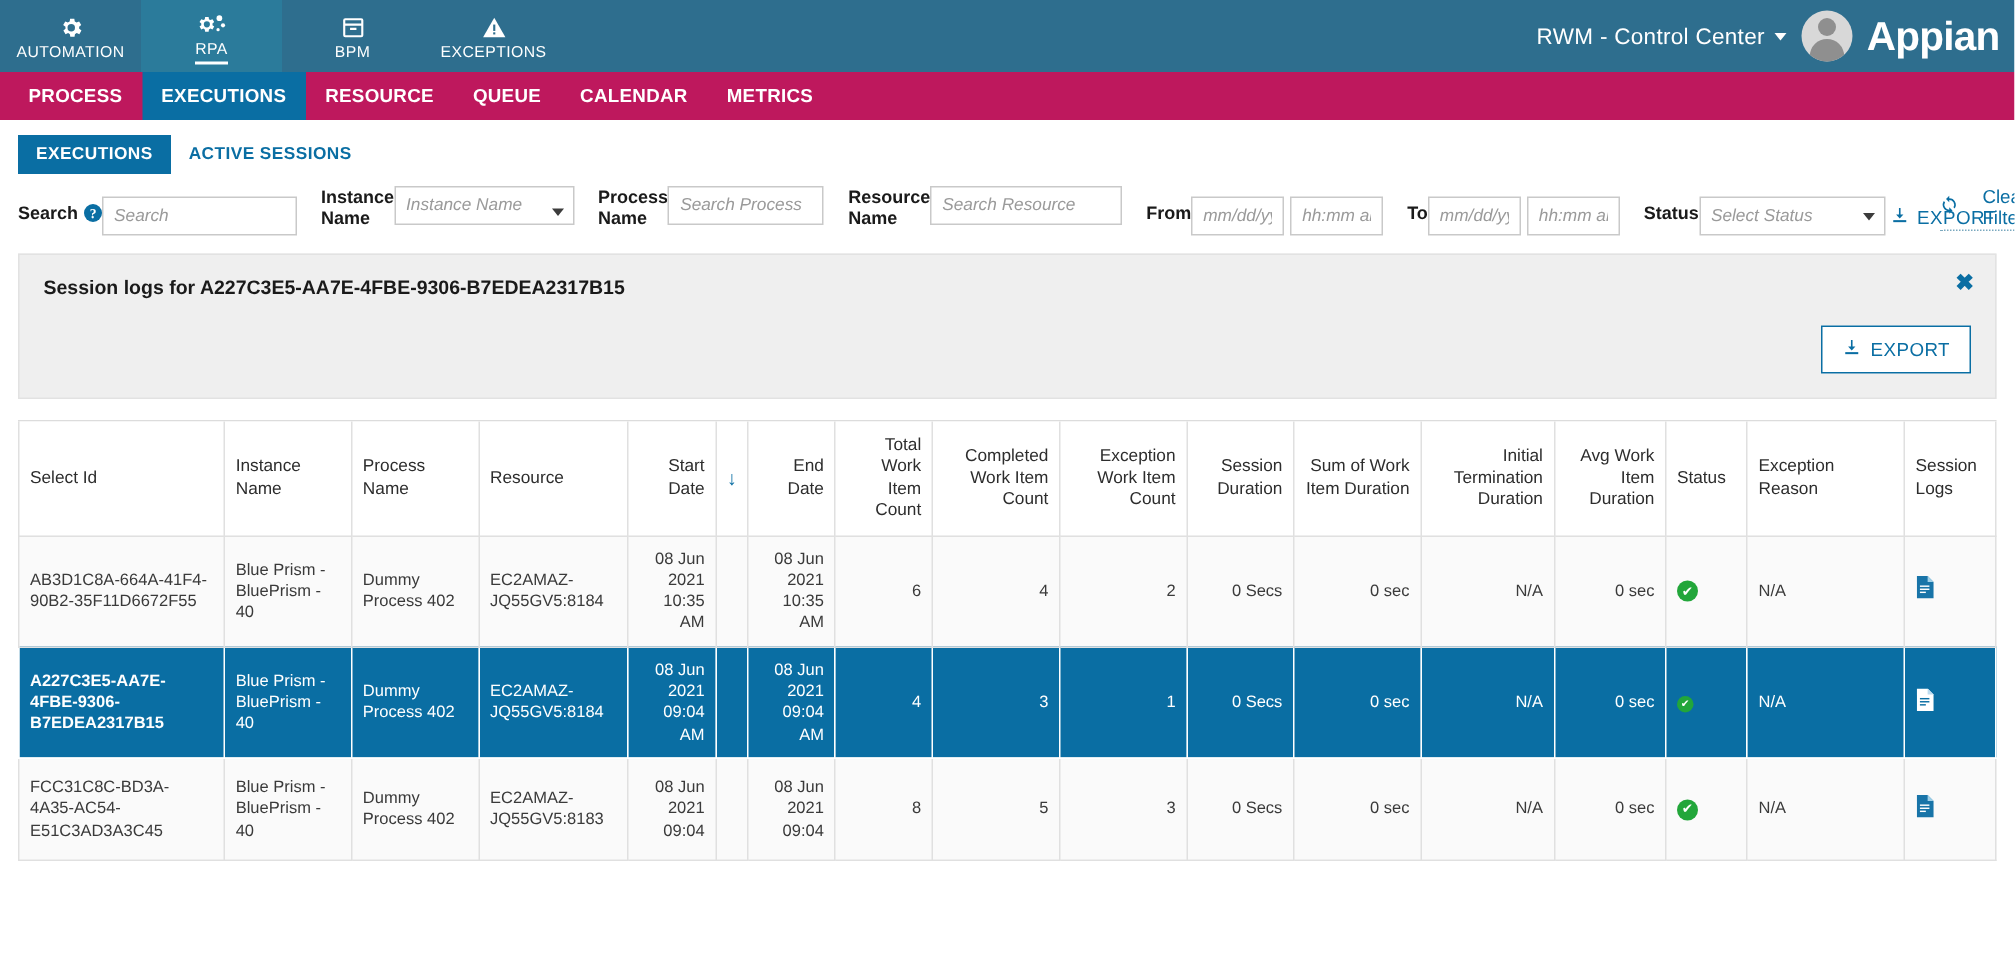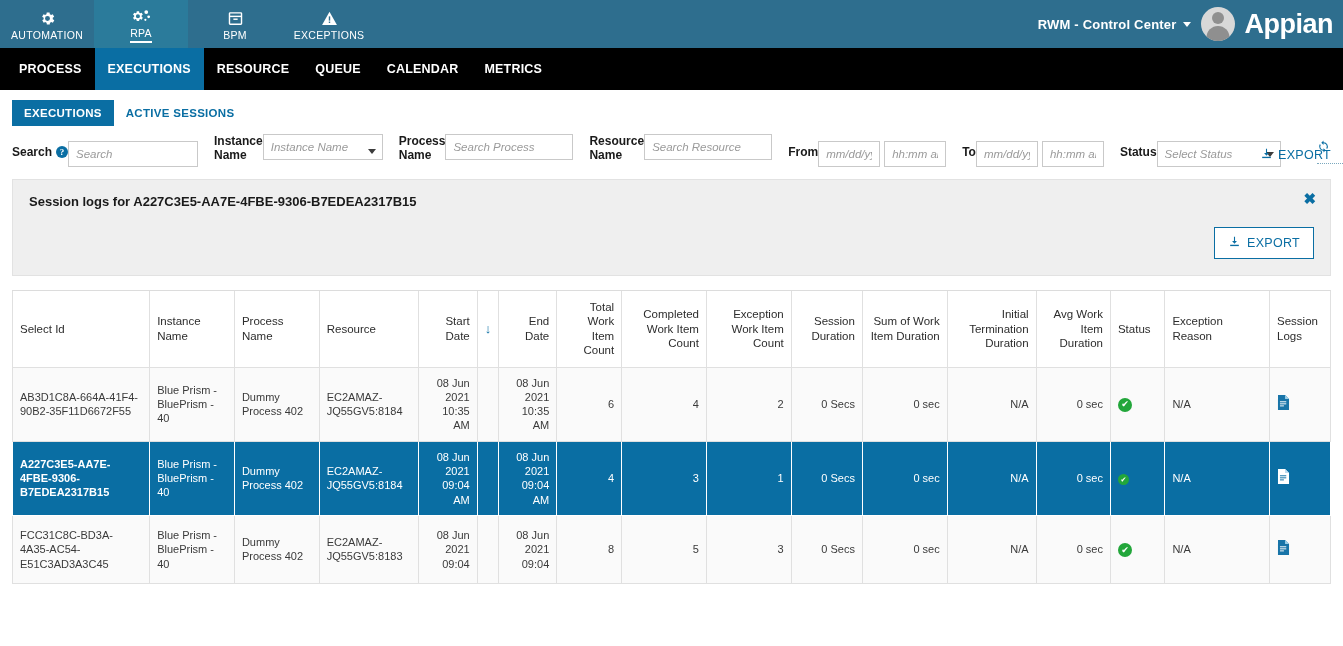--- a/index.html
+++ b/index.html
@@ -51,22 +51,22 @@
   }
   .appbar-right {
     margin-left: auto;
     display: flex;
     align-items: center;
     gap: 10px;
     padding-right: 10px;
   }
   .org-name {
     color: #ffffff;
-    font-size: 13px;
-    font-weight: bold;
+    font-size: 15px;
+    font-weight: normal;
     letter-spacing: .2px;
   }
   .caret-dn {
     width: 0; height: 0;
     border-left: 4px solid transparent;
     border-right: 4px solid transparent;
     border-top: 5px solid #ffffff;
     margin-left: -4px;
   }
   .avatar {
@@ -93,22 +93,22 @@
     color:#ffffff;
     font-size: 27px;
     font-weight: bold;
     letter-spacing: -.5px;
     font-family: "Liberation Sans", sans-serif;
     line-height: 1;
   }
 
   
   .subnav {
-    height: 42px;
-    background: #000000;
+    height: 32px;
+    background: #be185d;
     display: flex;
     align-items: stretch;
     padding-left: 6px;
   }
   .subnav-item {
     display: flex; align-items: center;
     padding: 0 13px;
     color: #ffffff;
     font-size: 12.5px;
     font-weight: bold;
@@ -428,21 +428,21 @@
     <div class="fgroup">
       <div class="flabel">Instance Name</div>
       <div class="sel-wrap">
         <input class="inp" style="width: 120px;" placeholder="Instance Name">
         <span class="sel-caret"></span>
       </div>
     </div>
 
     <div class="fgroup">
       <div class="flabel">Process Name</div>
-      <input class="inp" style="width: 128px;" placeholder="Search Process">
+      <input class="inp" style="width: 104px;" placeholder="Search Process">
     </div>
 
     <div class="fgroup">
       <div class="flabel">Resource Name</div>
       <input class="inp" style="width: 128px;" placeholder="Search Resource">
     </div>
 
     <div class="fgroup">
       <div class="flabel">From</div>
       <div class="dates">

